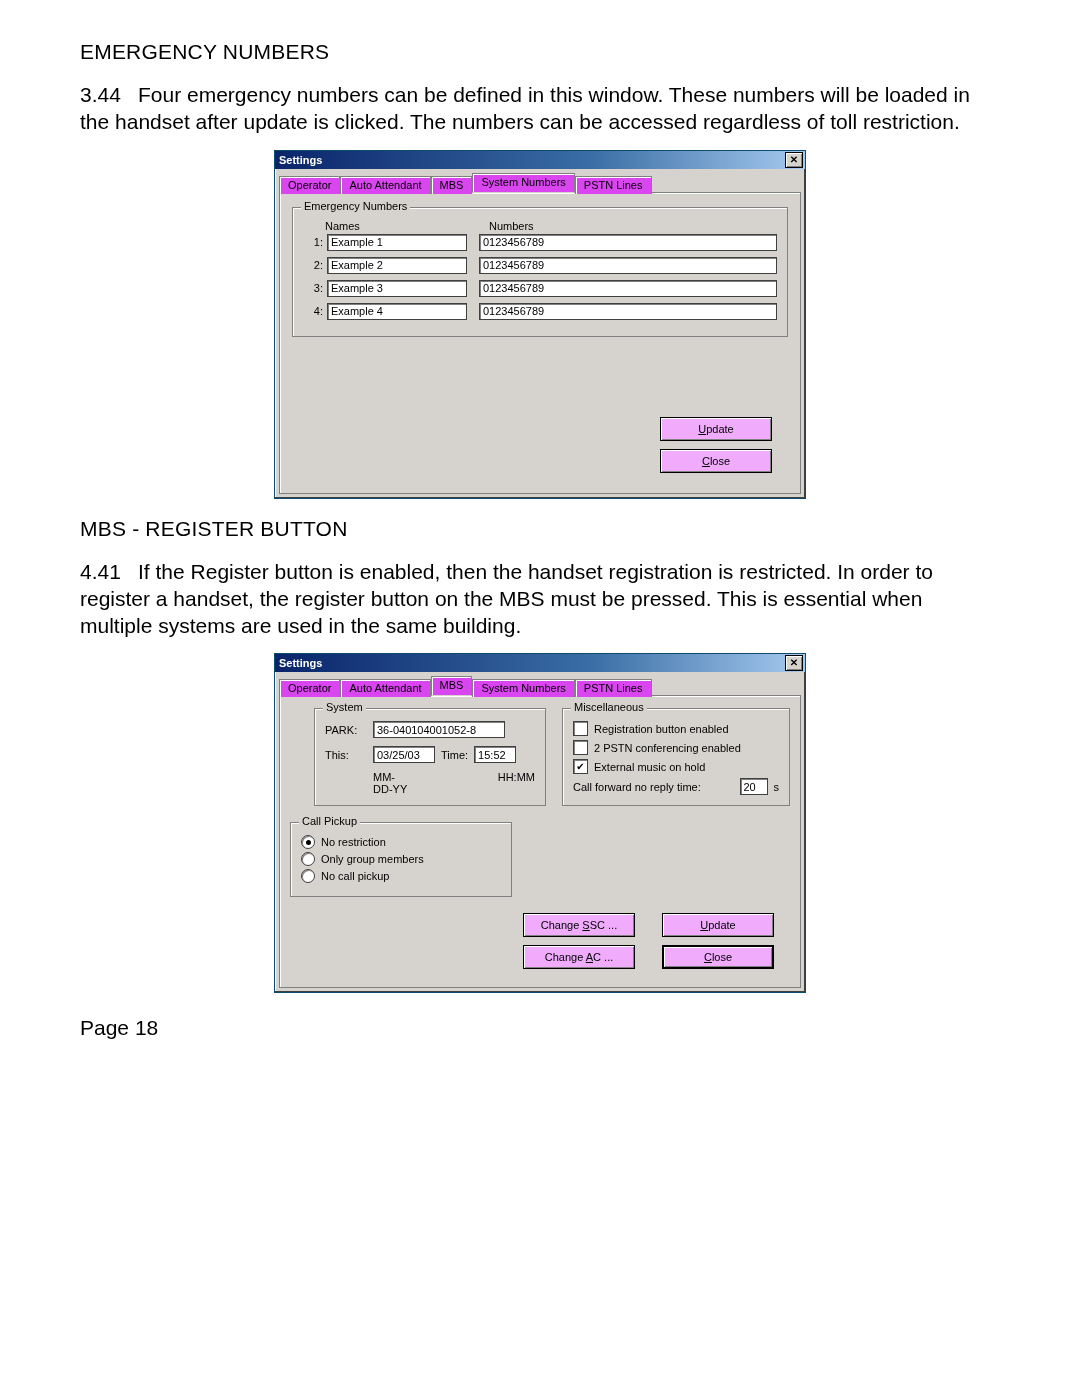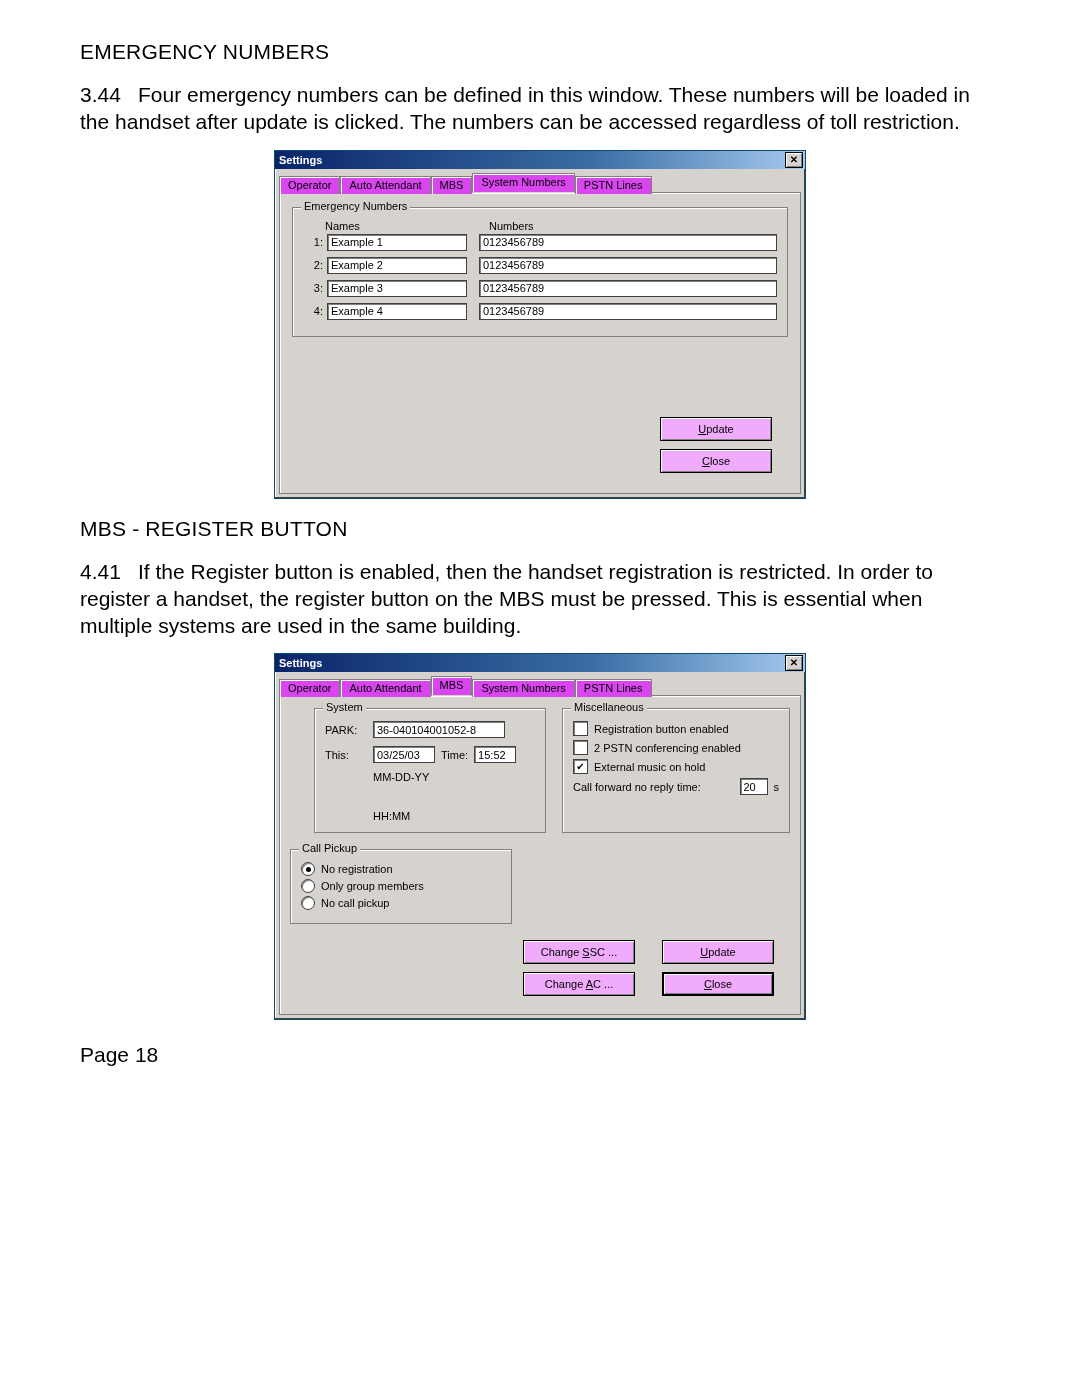--- a/index.html
+++ b/index.html
@@ -164,21 +164,21 @@
 
   
   .d2 .tabpanel { padding:6px; }
   .d2 .topgrid { display:flex; gap:8px; }
   .d2 .fieldset.sys { flex:0 0 210px;margin-left:28px; }
   .d2 .fieldset.misc { flex:1; }
   .sys-row { display:flex; align-items:center; margin-bottom:8px; gap:6px; }
   .sys-row .lbl { width:42px; }
   .sys-row .short { width:62px; }
   .sys .park-input { width:132px; }
-  .hint { font-size:11px; color:#000; padding-left:48px; display:flex; gap:27px;flex-direction:column; }
+  .hint { font-size:11px; color:#000; padding-left:48px; display:flex; gap:84px; }
 
   .chk-row { display:flex; align-items:center; gap:6px; margin-bottom:4px; }
   .chk {
     width:13px; height:13px; background:#fff;
     border:1px solid #404040;
     box-shadow: inset 1px 1px 0 #808080, inset -1px -1px 0 #fff;
     display:flex; align-items:center; justify-content:center;
     font-size:10px; line-height:1;
   }
   .chk.checked::after { content:"✔"; font-size:10px; color:#000; }
@@ -319,21 +319,21 @@
               <input class="txt" value="20" style="">
               <span>s</span>
             </div>
           </div>
         </div>
 
         <div class="fieldset cp">
           <div class="legend">Call Pickup</div>
           <div class="radio-row">
             <div class="radio sel"></div>
-            <span>No registration</span>
+            <span>No restriction</span>
           </div>
           <div class="radio-row">
             <div class="radio"></div>
             <span>Only group members</span>
           </div>
           <div class="radio-row">
             <div class="radio"></div>
             <span>No call pickup</span>
           </div>
         </div>

